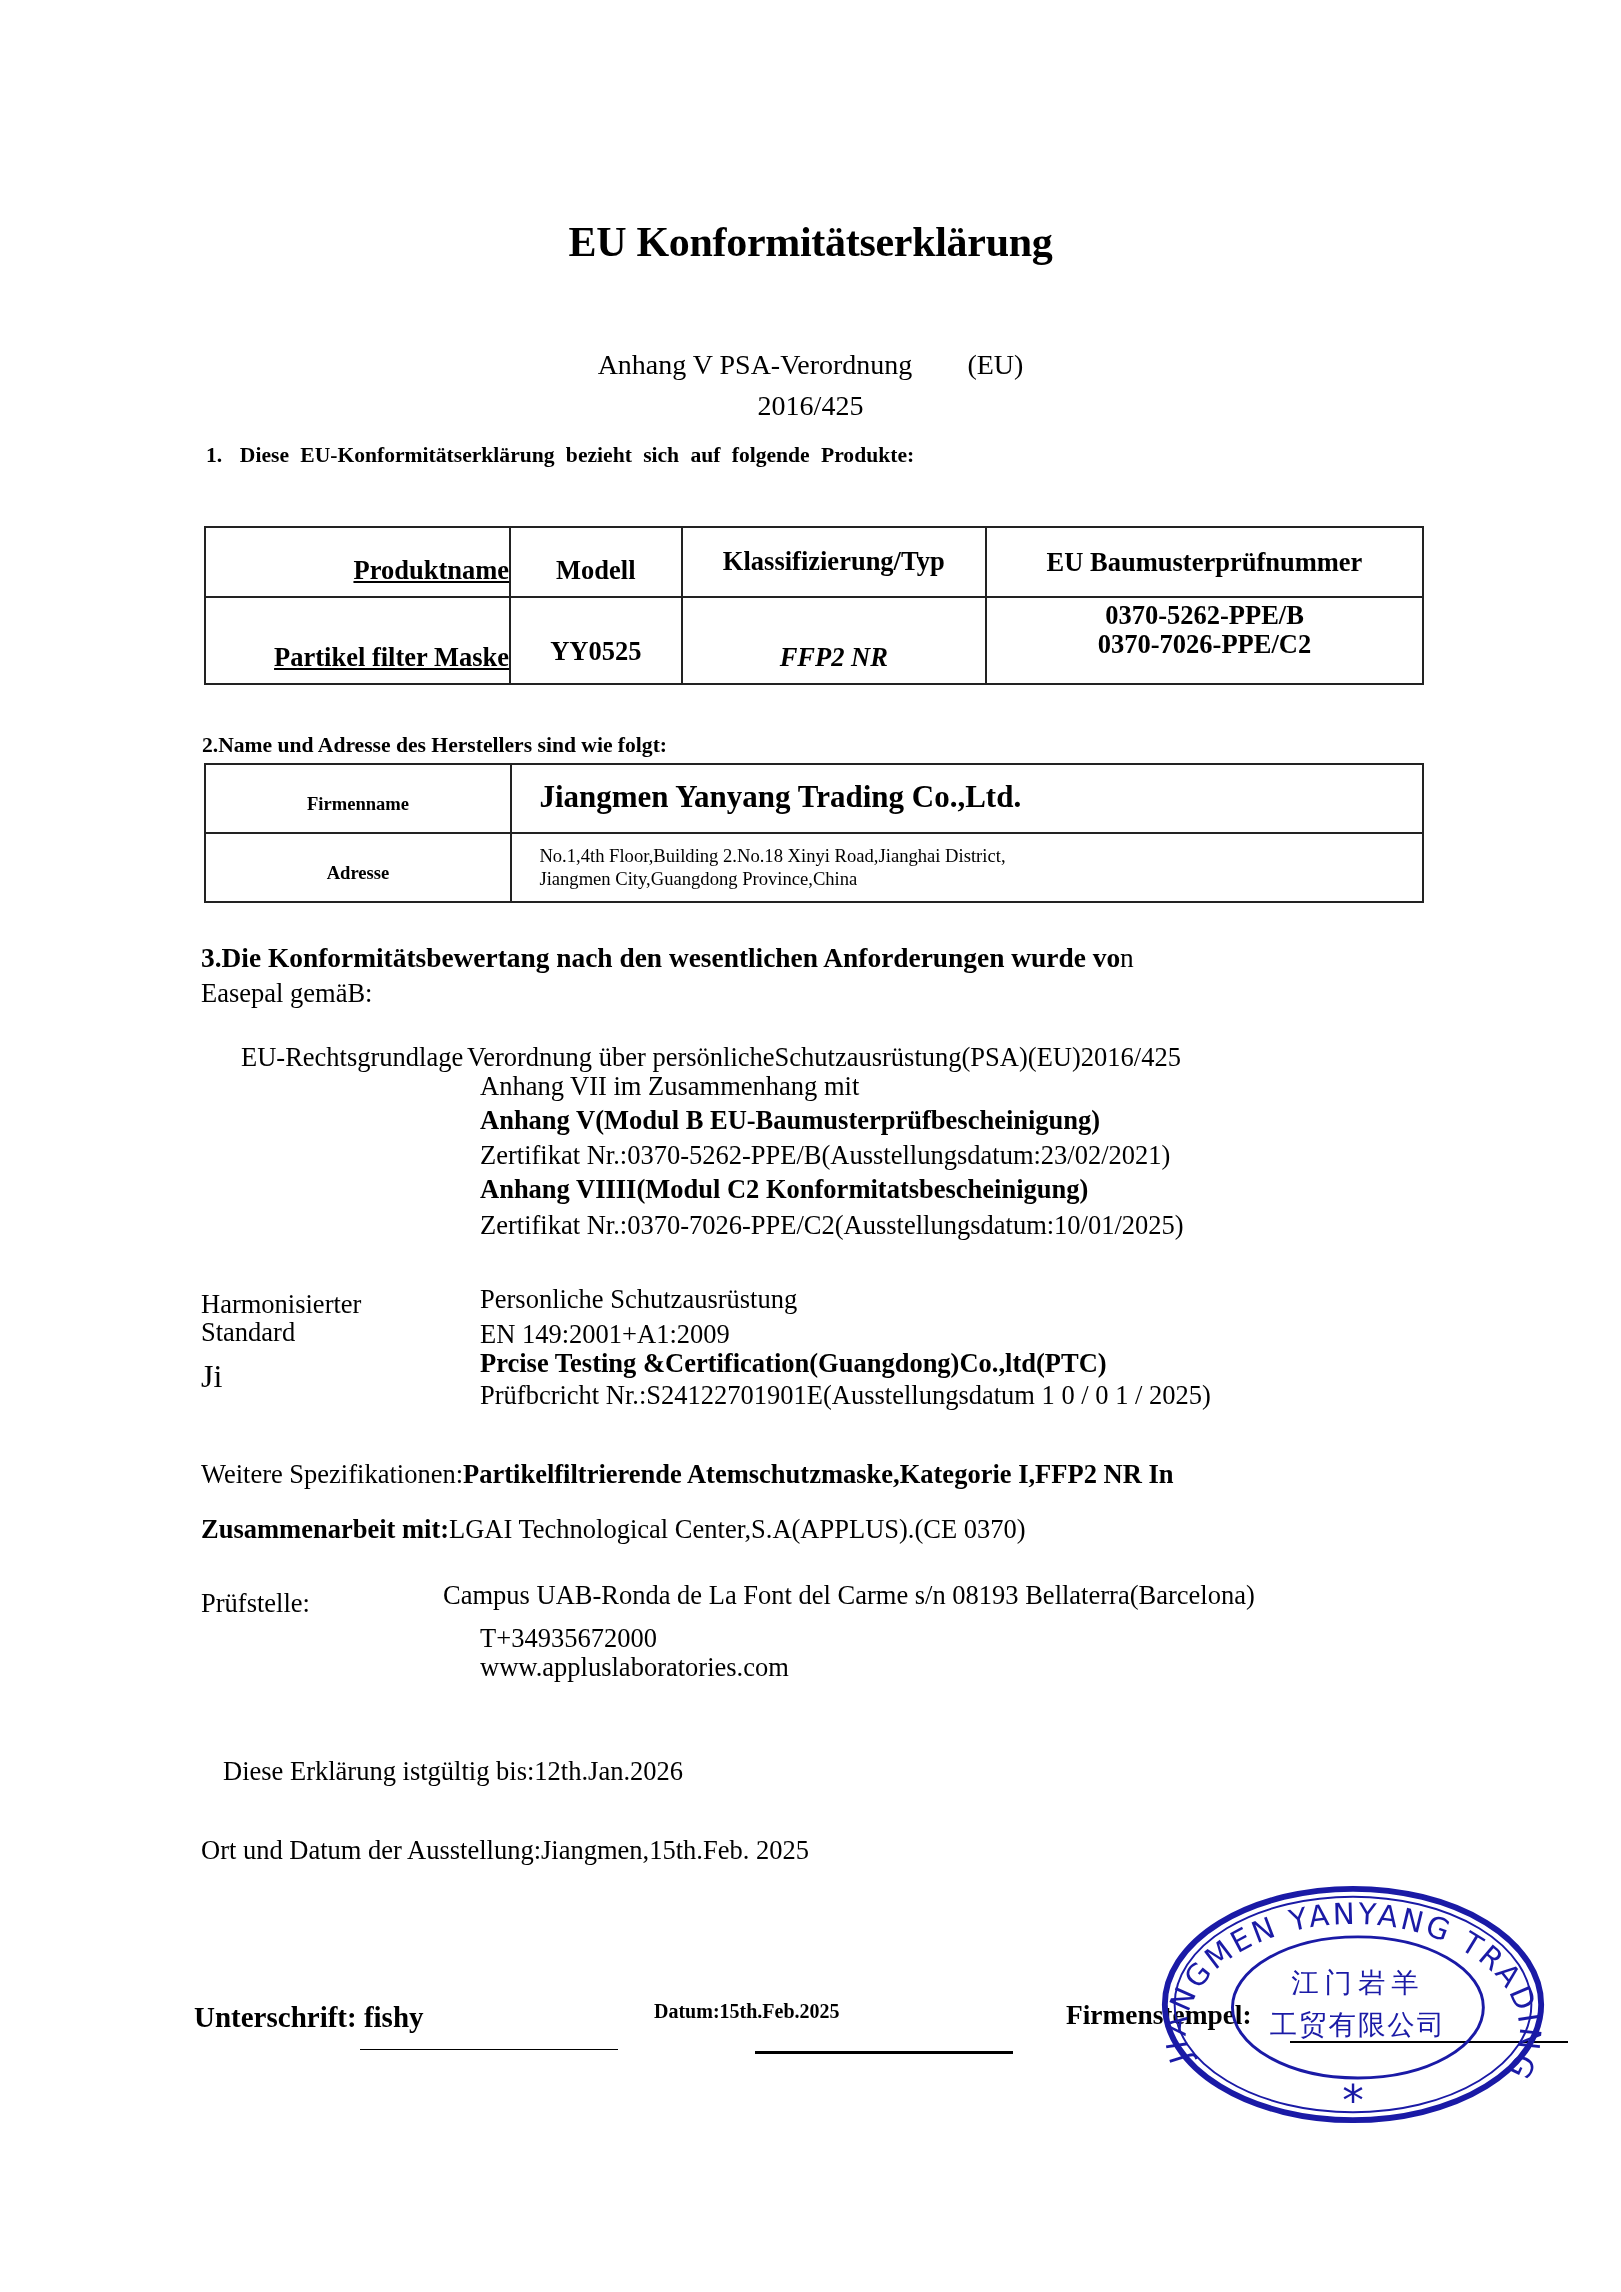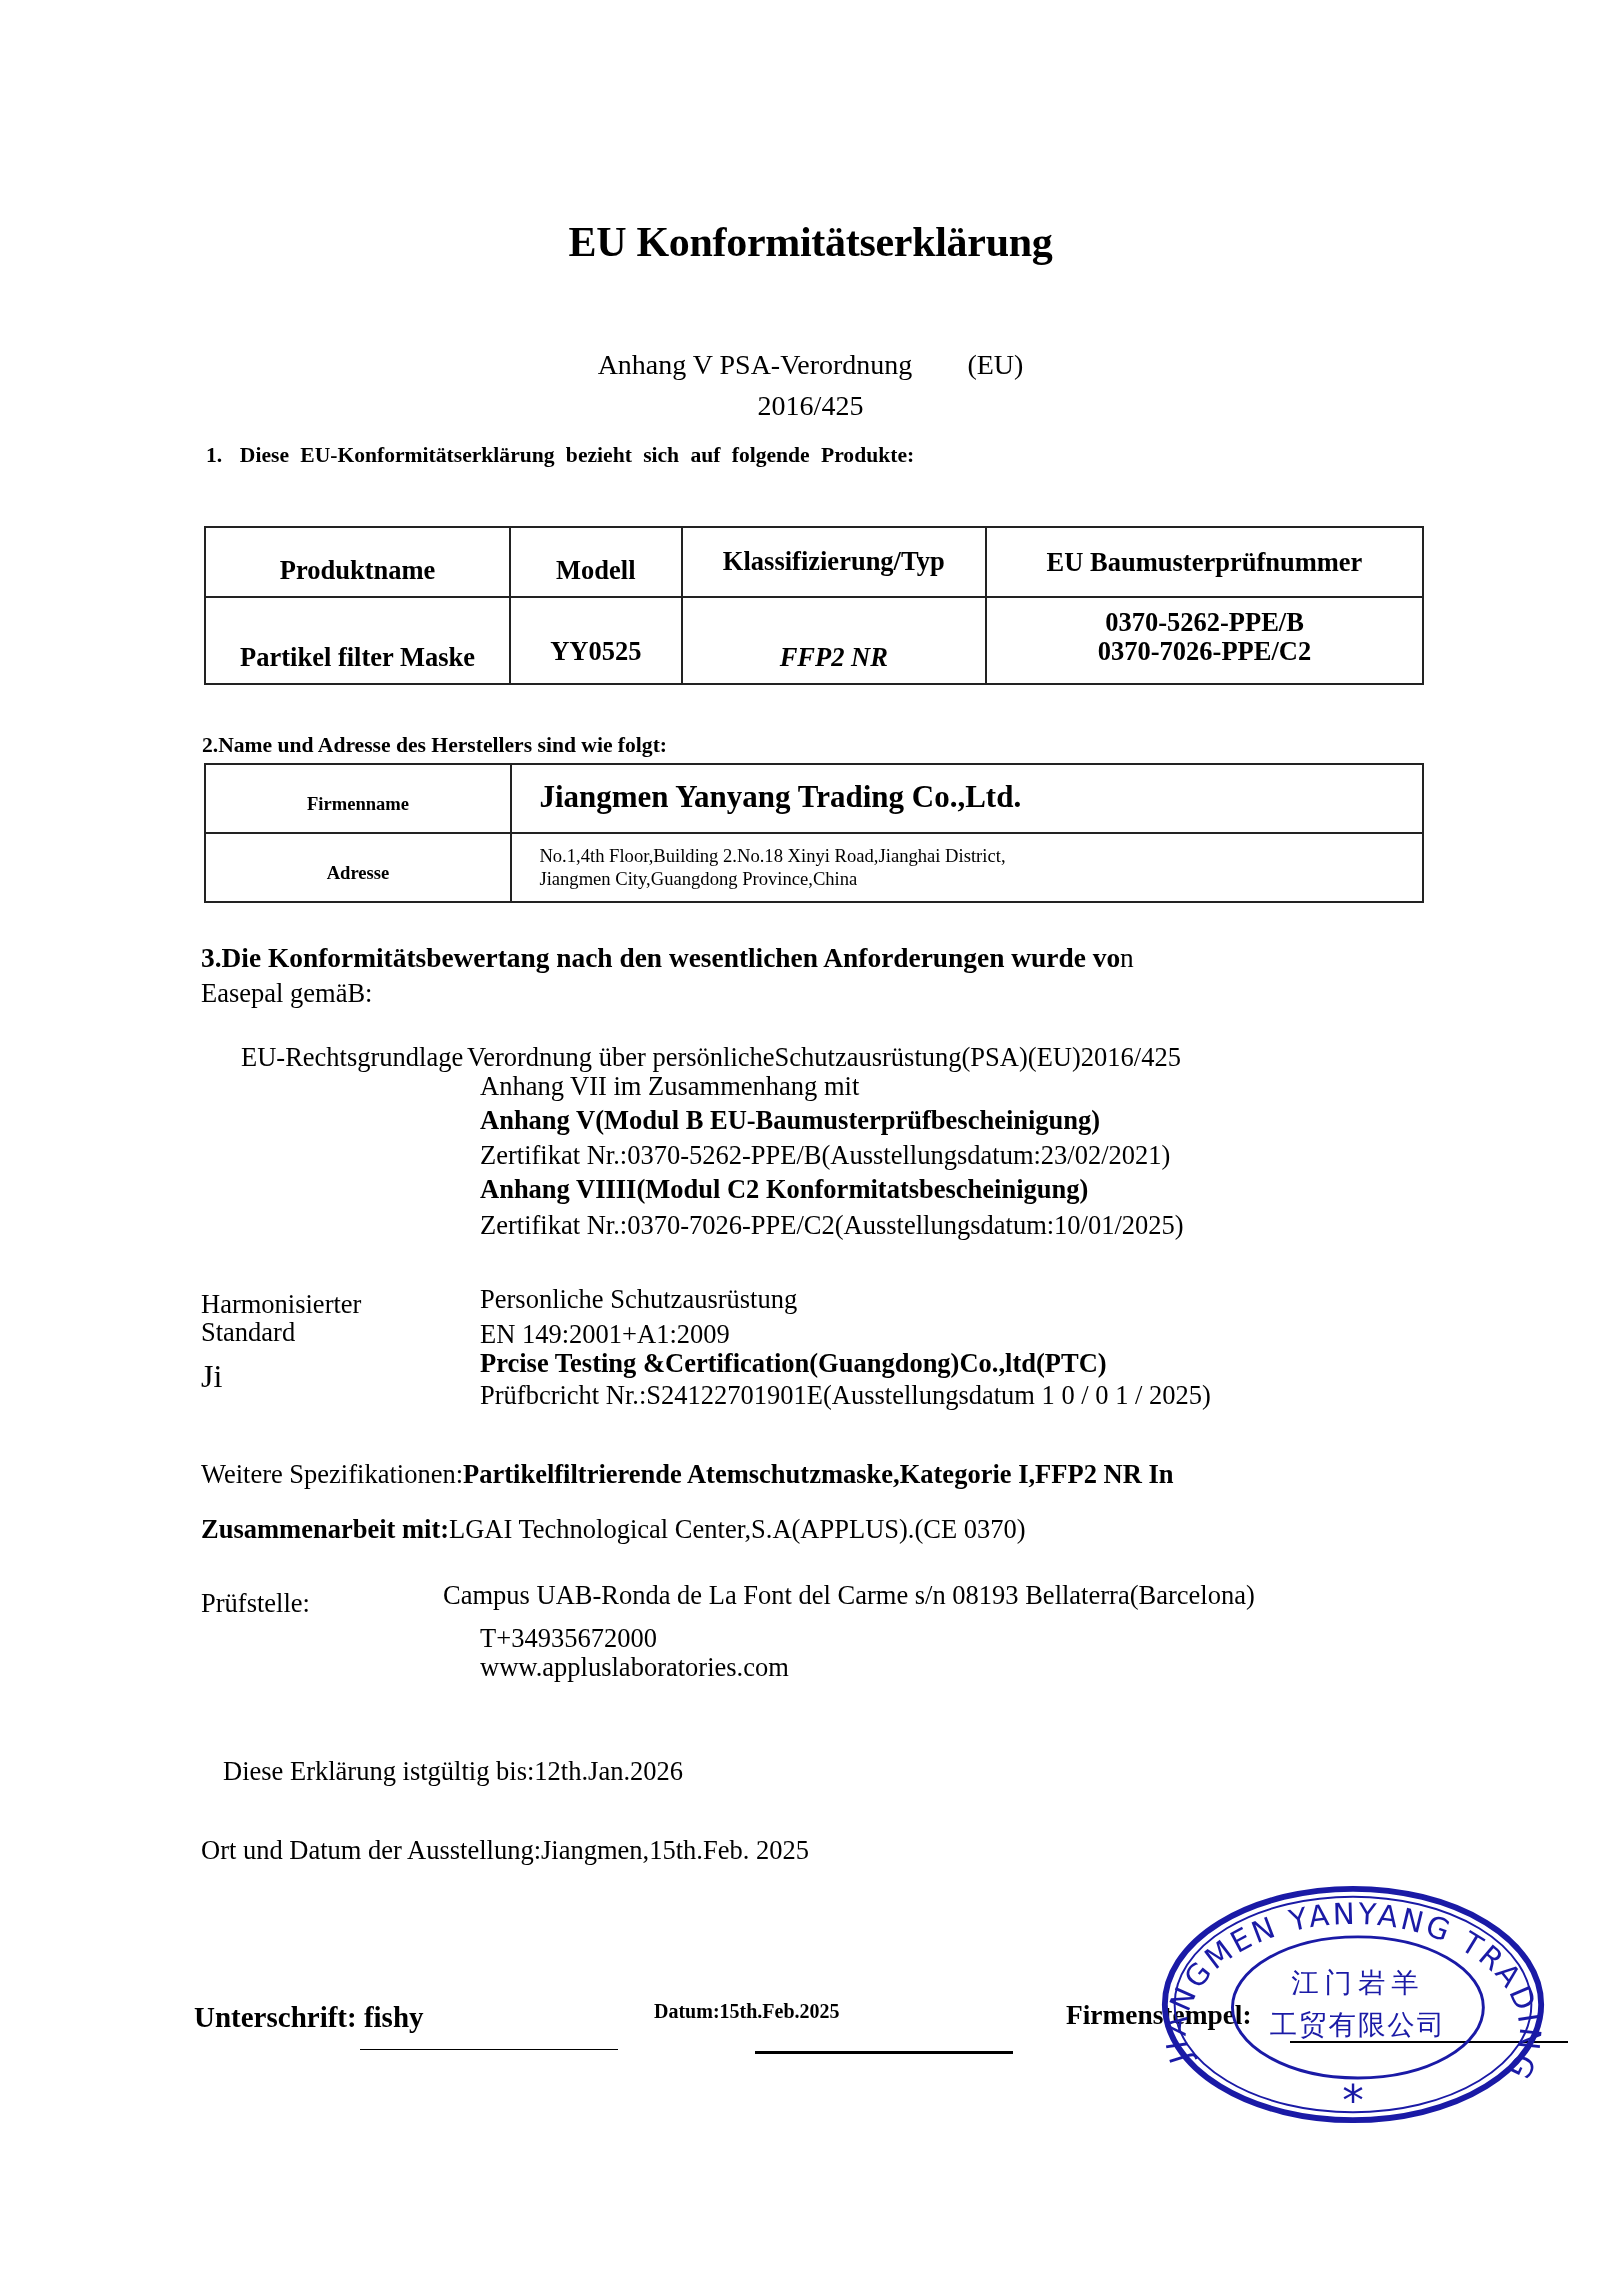--- a/index.html
+++ b/index.html
@@ -14,30 +14,30 @@
   .sec1 { left: 206px; top: 443px; font-size: 21.6px; font-weight: bold; word-spacing: 5.9px; }
   .sec1 .num { margin-right: 17.6px; }
 
   table { border-collapse: collapse; position: absolute; }
   td { border: 2px solid #222; font-weight: bold; vertical-align: middle; }
 
   .prod-table { left: 204px; top: 526px; width: 1220px; }
   .prod-table td { font-size: 26.5px; }
   .prod-table tr.h td { height: 70px; }
   .prod-table tr.d td { height: 87px; }
-  .c1 { width: 306px; text-align: center; }
+  .c1 { width: 306px; text-align: right; text-decoration: underline; }
   .c2 { width: 172px; text-align: center; }
   .c3 { width: 305px; text-align: center; }
   .c4 { width: 438px; text-align: center; }
   .prod-table tr.h .c3 { vertical-align: top; padding-top: 17.6px; }
   .prod-table tr.h .c1, .prod-table tr.h .c2 { padding-top: 17.6px; }
   .prod-table tr.d .c1, .prod-table tr.d .c3 { vertical-align: bottom; padding-bottom: 9.8px; }
   .prod-table tr.d .c2 { vertical-align: bottom; padding-bottom: 15.7px; }
   .prod-table tr.d .c3 { font-style: italic; }
-  .prod-table tr.d .c4 { vertical-align: top; padding-top: 10px; line-height: 29px; border-radius: 31px; }
+  .prod-table tr.d .c4 { vertical-align: top; padding-top: 3px; line-height: 29px; border-radius: 31px; }
 
   .sec2 { left: 202px; top: 733px; font-size: 21.6px; font-weight: bold; }
 
   .mfr-table { left: 204px; top: 763px; width: 1220px; }
   .mfr-table td.lbl { width: 306px; text-align: center; font-size: 18.6px; padding-top: 11.8px; }
   .mfr-table tr.r1 td { height: 69px; }
   .mfr-table tr.r2 td { height: 69px; }
   .mfr-table td.firm { font-size: 31px; padding-left: 27.4px; padding-bottom: 4px; }
   .mfr-table td.addr { font-weight: normal; font-size: 18.6px; padding-left: 27.4px; line-height: 22.5px; }
 

